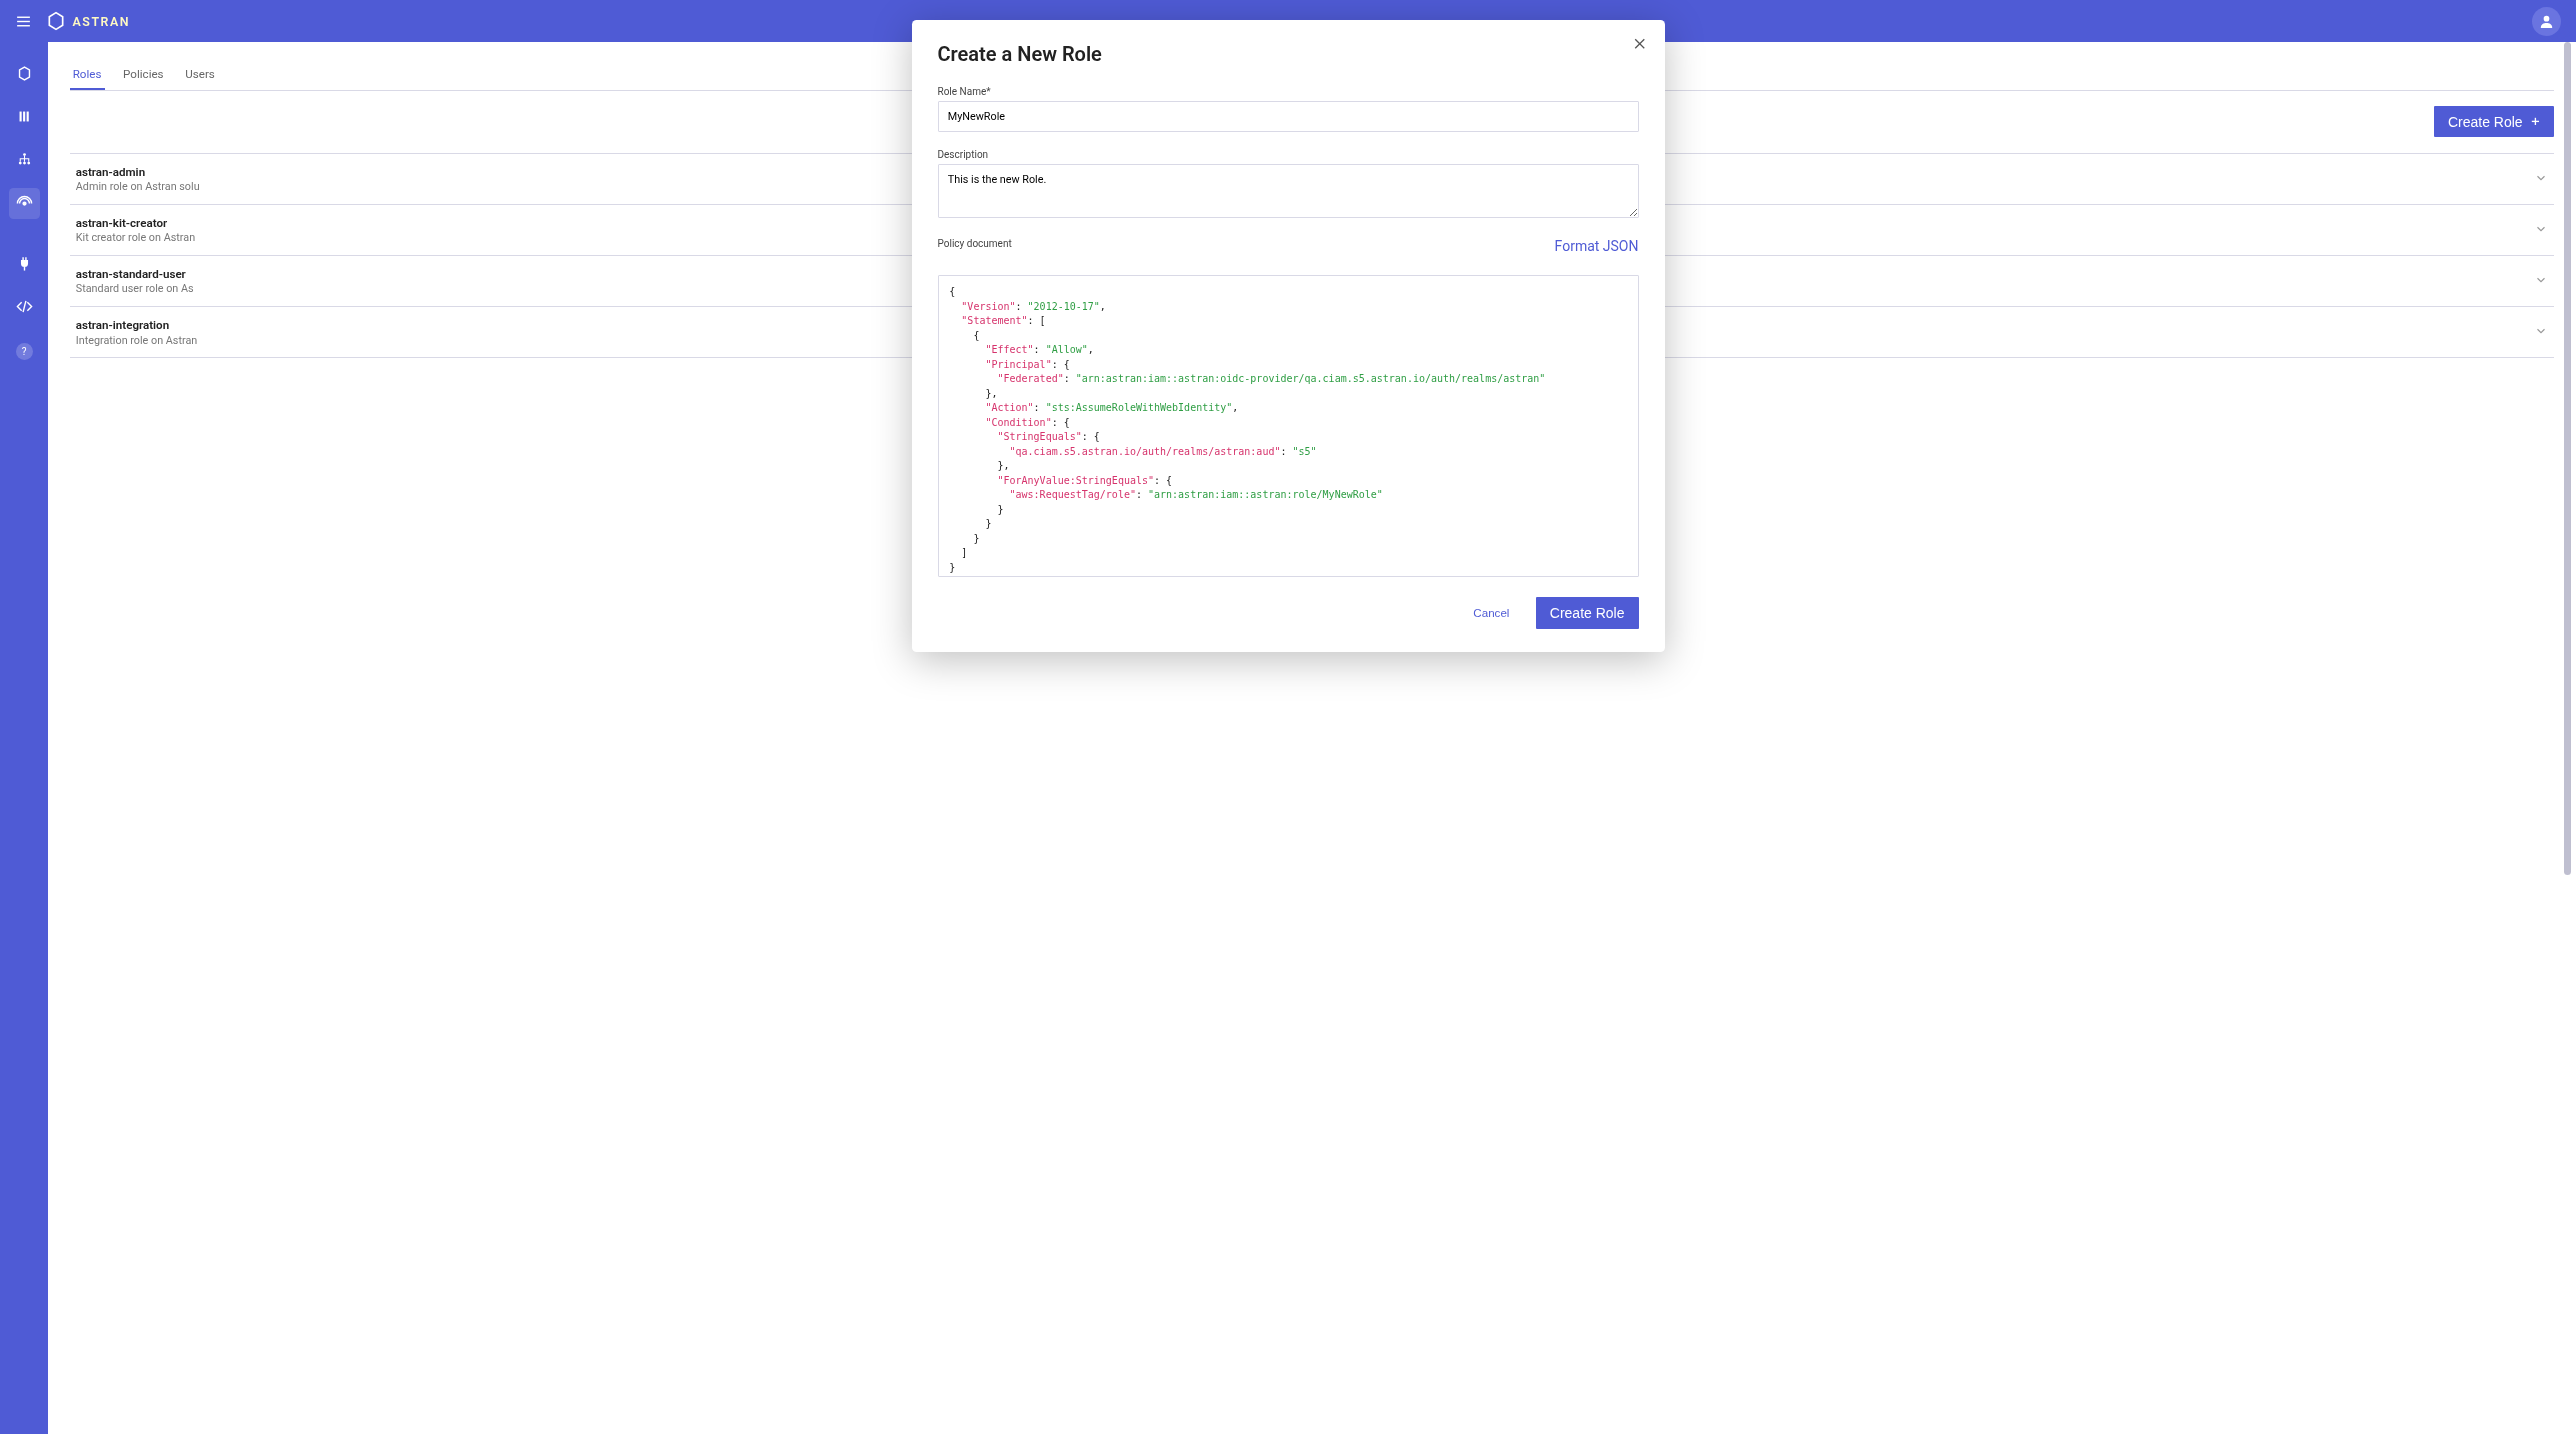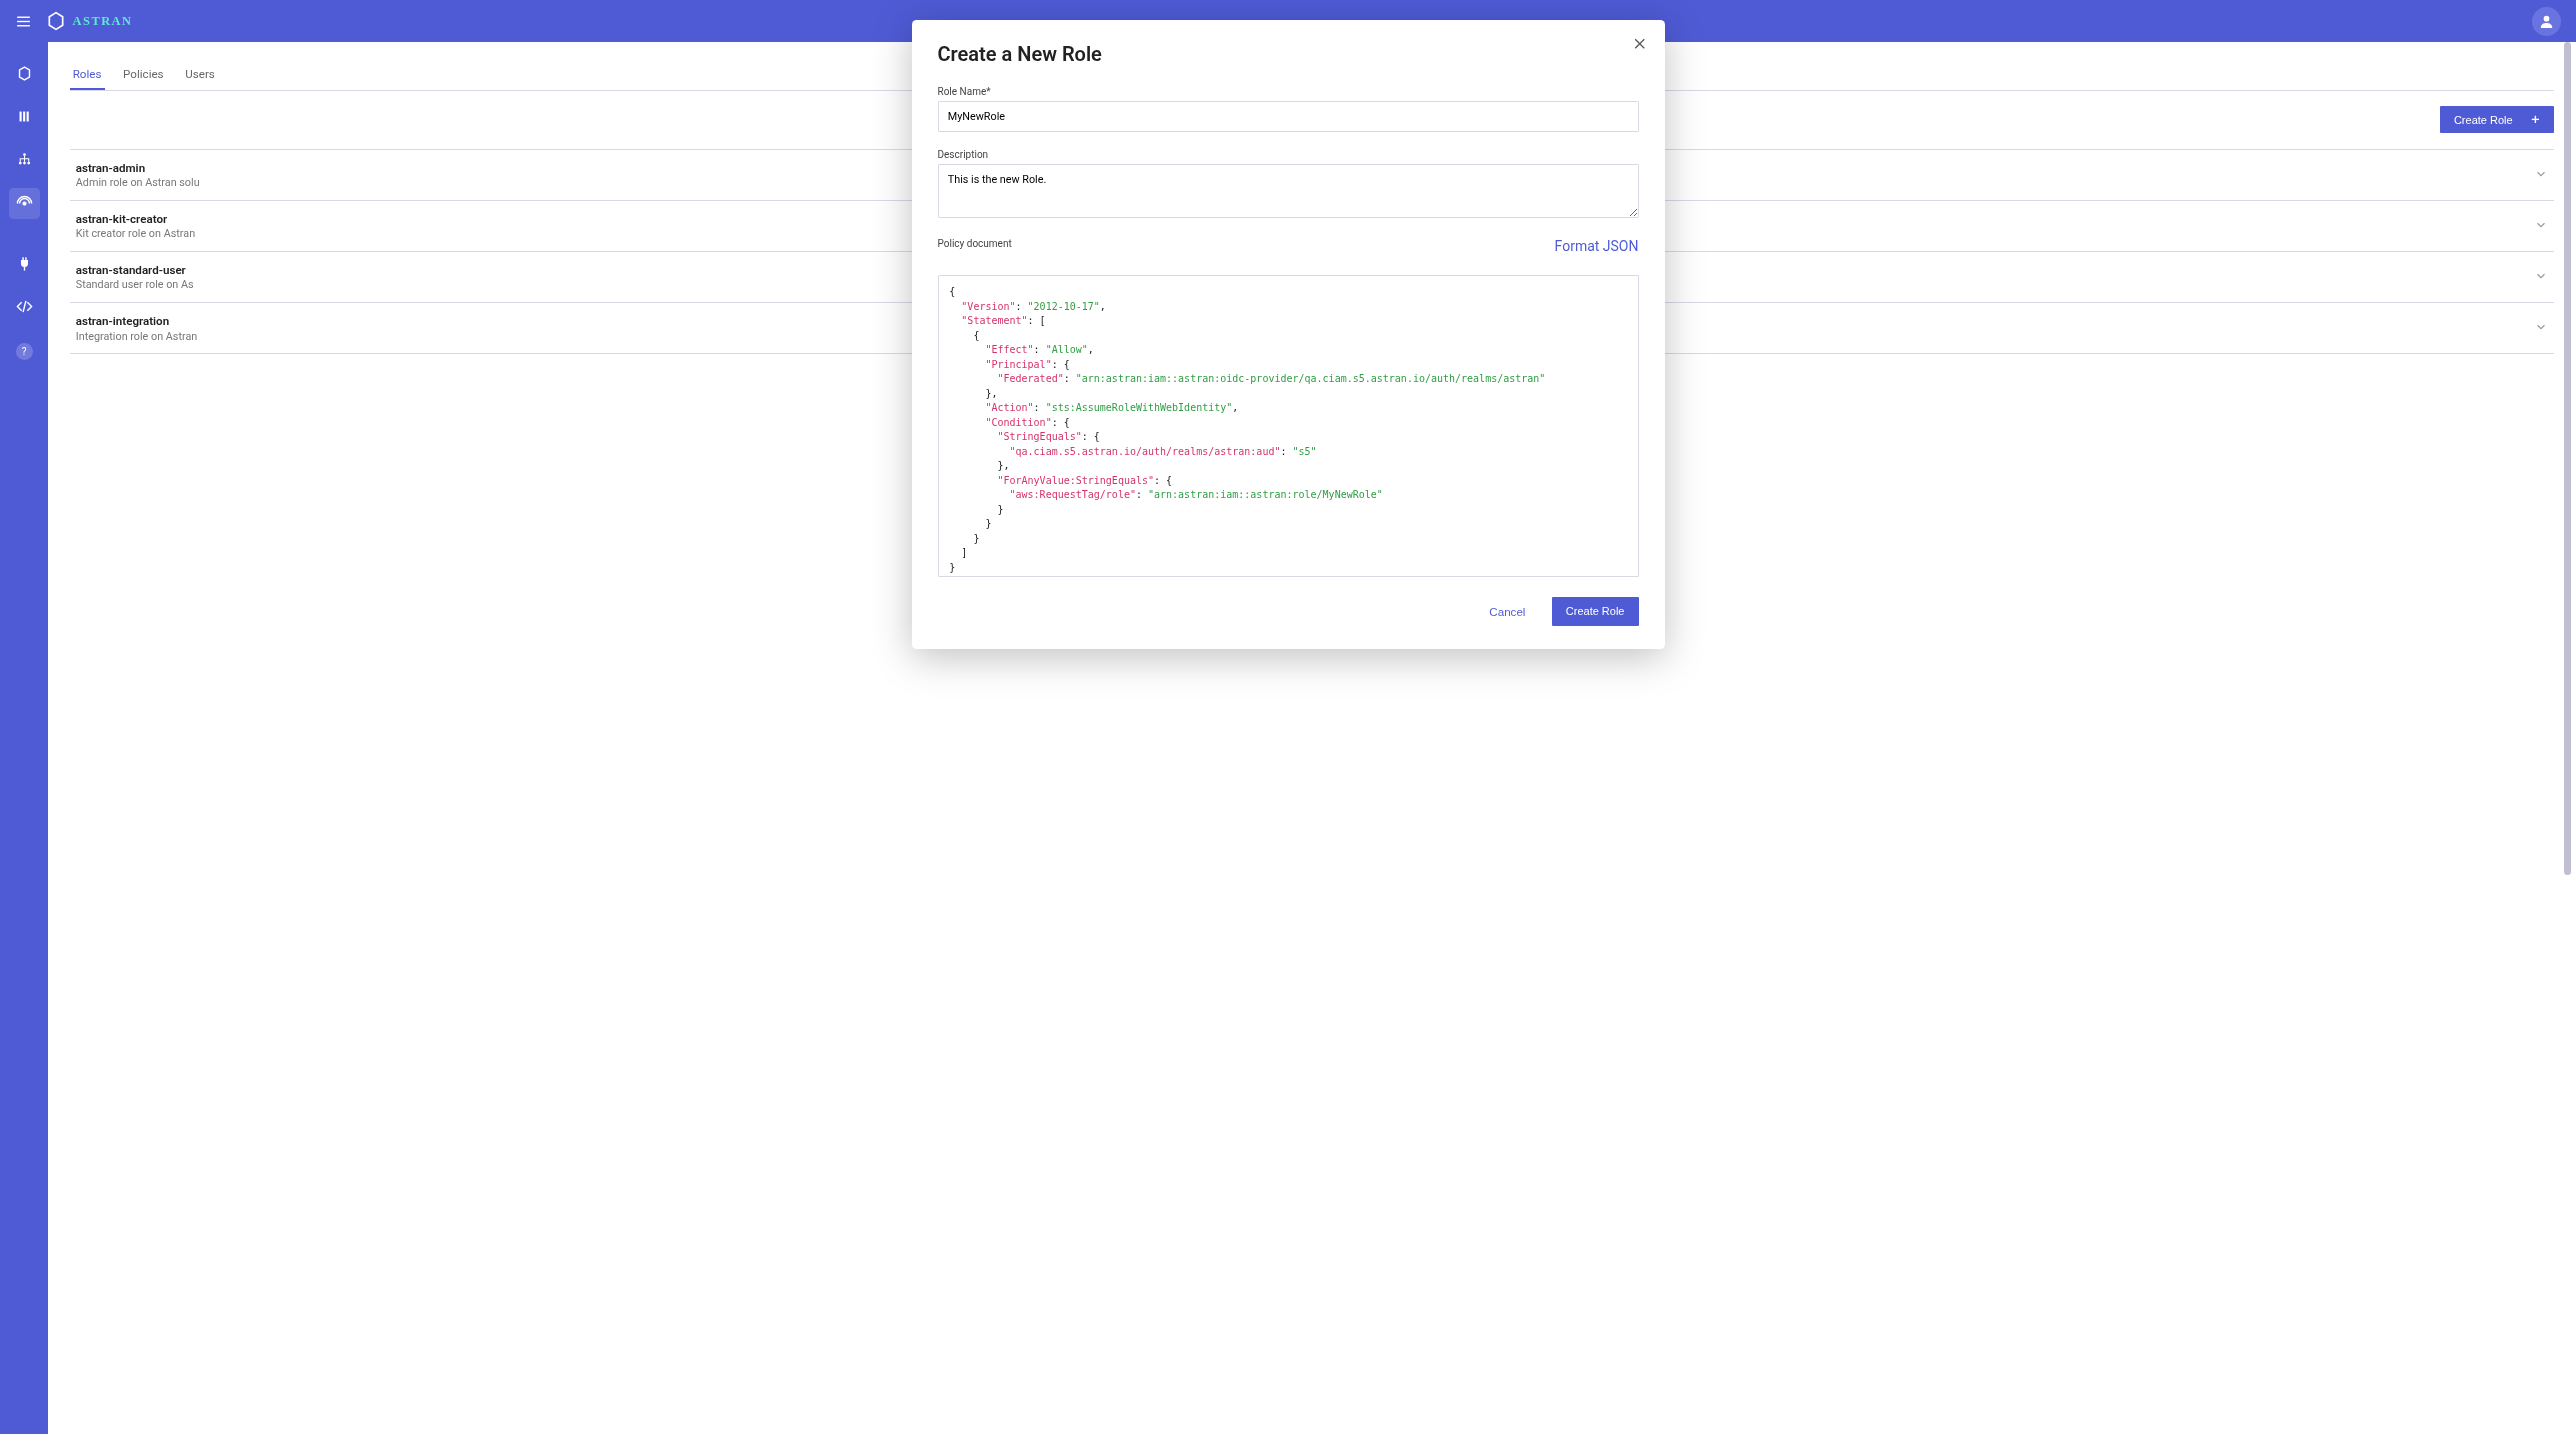--- a/index.html
+++ b/index.html
@@ -22,24 +22,23 @@
     overflow: hidden;
   }
   .app {
     display: flex; flex-direction: column;
     height: 100vh; width: 100vw;
     position: relative;
   }
   .topbar {
     height: 42px;
     background: var(--brand);
-    color: #5eead4;
+    color: #fef9c3;
     display: flex; align-items: center;
     padding: 0 15.5px 0 7.7px;
-    font-family: Liberation Serif, serif;
   }
   .menu-btn {
     width: 31px; height: 31px;
     display: flex; align-items: center; justify-content: center;
     cursor: pointer;
   }
   .logo {
     display: flex; align-items: center; gap: 6.2px;
     margin-left: 7.7px;
     font-weight: 600; letter-spacing: 1.5px;
@@ -111,23 +110,23 @@
     display: flex; justify-content: flex-end;
     padding: 15.5px 0;
     border-bottom: 0.8px solid var(--border);
   }
   .btn-primary {
     background: var(--brand);
     color: #fff;
     border: none;
     padding: 7.7px 14px;
     border-radius: 1px;
-    font-size: 11px;
+    font-size: 14px;
     cursor: pointer;
-    display: inline-flex; align-items: center; gap: 17px;
+    display: inline-flex; align-items: center; gap: 7px;
   }
   .role-list {}
   .role-row {
     display: flex; align-items: center;
     padding: 10.8px 6.2px;
     border-bottom: 0.8px solid var(--border);
   }
   .role-info { flex: 1; }
   .role-name { font-weight: 600; font-size: 11.6px; }
   .role-desc { color: var(--muted); font-size: 10.8px; margin-top: 1.5px; }

